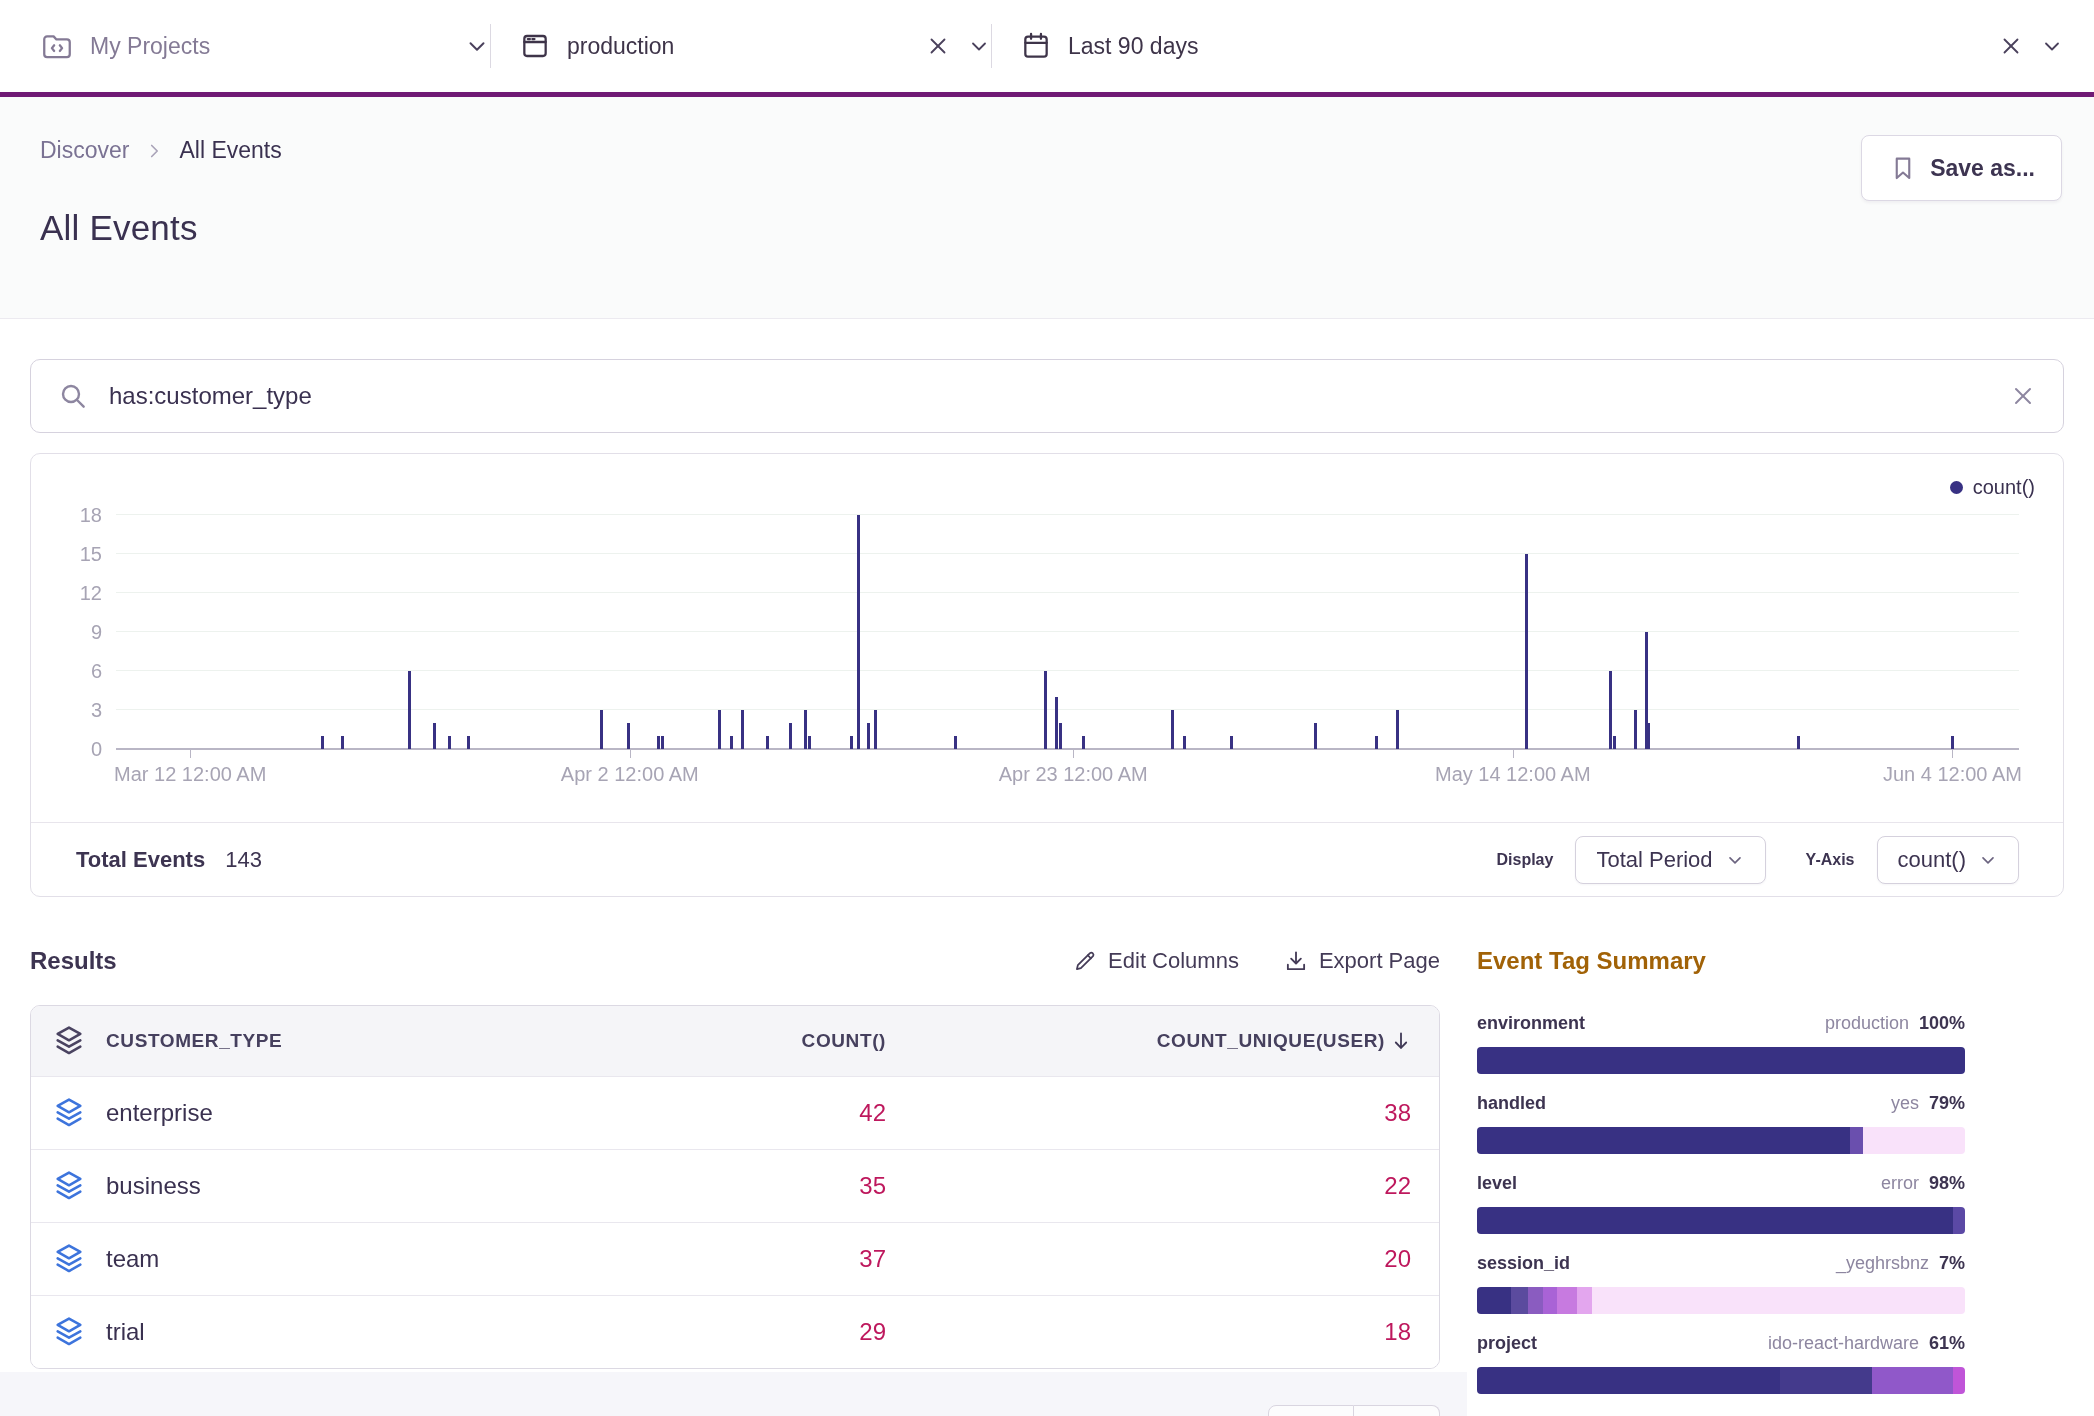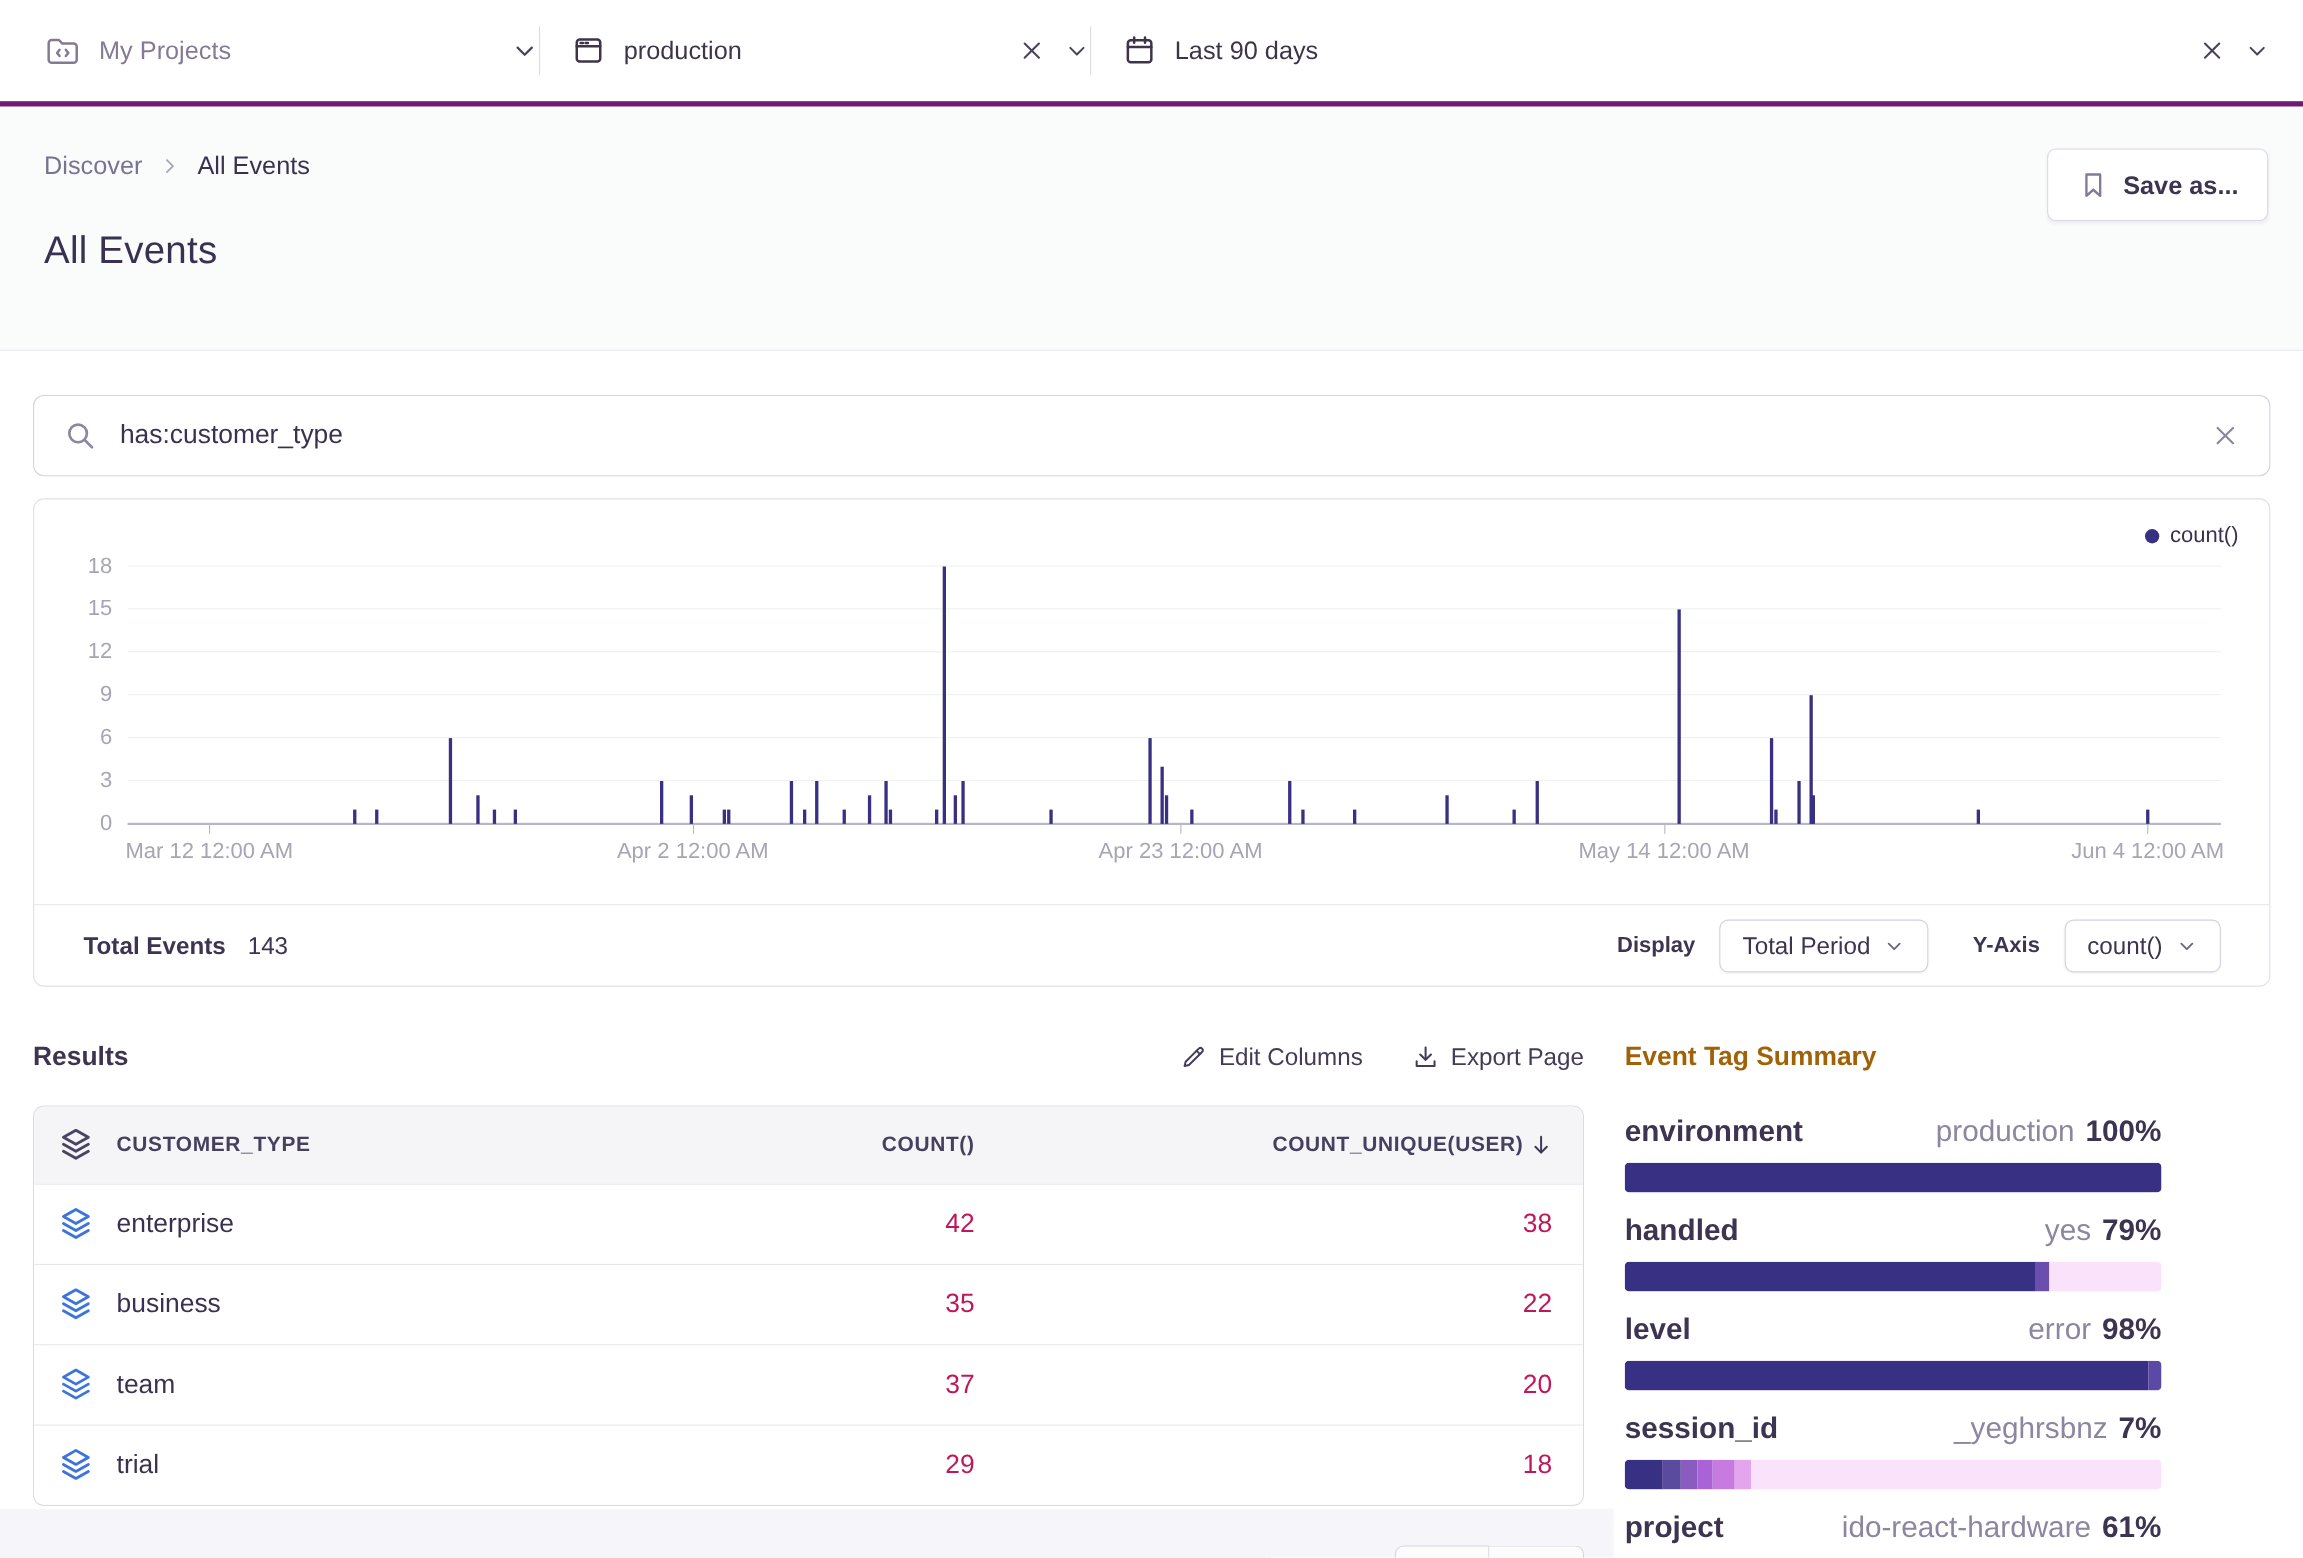--- a/index.html
+++ b/index.html
@@ -61,21 +61,21 @@
           color:#a7a4b4; transform:translateY(50%); }
   .xtick { position:absolute; bottom:-9px; width:1px; height:8px; background:#b9b6c5; }
   .xlab { position:absolute; top:calc(100% + 14px); transform:translateX(-50%); font-size:20px;
           color:#a7a4b4; white-space:nowrap; }
   .spike { position:absolute; bottom:0; width:3px; transform:translateX(-1px); }
   .chart-footer { position:absolute; left:0; right:0; top:368px; bottom:0;
                   border-top:1px solid #e8e5ec; display:flex; align-items:center; padding:0 44px 0 45px; }
   .tot-label { font-size:22px; font-weight:700; color:#3d3451; }
   .tot-value { font-size:22px; color:#3d3451; margin-left:20px; }
   .cf-spacer { flex:1; }
-  .cf-label { font-size:20px; font-weight:700; color:#3d3451; margin-right:22px; }
+  .cf-label { font-size:16px; font-weight:700; color:#3d3451; margin-right:22px; }
   .cf-btn { height:48px; border:1px solid #d5d1dd; border-radius:8px; background:#fff;
             box-shadow:0 1px 2px rgba(60,50,90,.05); display:flex; align-items:center; gap:12px;
             padding:0 20px; font-size:22px; color:#3d3451; cursor:pointer; margin-right:40px; }
   .cf-btn.last { margin-right:0; }
   .cf-btn svg { color:#6c6480; }
 
   
   .mainrow { display:flex; margin-top:46px; }
   .leftcol { width:1410px; position:relative; z-index:2; }
   .rightcol { width:488px; margin-left:37px; }
@@ -103,21 +103,21 @@
 
   .pagination { display:flex; margin-top:36px; justify-content:flex-end; position:relative; z-index:3; }
   .pg-btn { width:86px; height:42px; background:#fcfcfd; border:1px solid #d9d5e0; }
   .pg-btn.prev { border-radius:8px 0 0 8px; }
   .pg-btn.next { border-radius:0 8px 8px 0; border-left:none; }
 
   
   .tag-heading { font-size:24px; font-weight:700; color:#a16207; height:36px; display:flex; align-items:center; }
   .tag-list { margin-top:34px; }
   .tag-row { margin-bottom:19px; }
-  .tag-head { display:flex; align-items:baseline; font-size:27px; }
+  .tag-head { display:flex; align-items:baseline; font-size:18px; }
   .tag-name { font-weight:700; color:#3d3451; }
   .tag-right { margin-left:auto; display:flex; gap:10px; align-items:baseline; }
   .tag-value { color:#8d86a0; }
   .tag-pct { font-weight:700; color:#3d3451; }
   .tag-bar { margin-top:13px; height:27px; border-radius:4px; overflow:hidden; display:flex; cursor:pointer; }
   .tag-seg { height:100%; }
 
   .bottom-strip { position:absolute; left:0; top:1372px; width:1467px; height:44px; background:#f6f6fa; z-index:1; }
 </style>
 </head>

